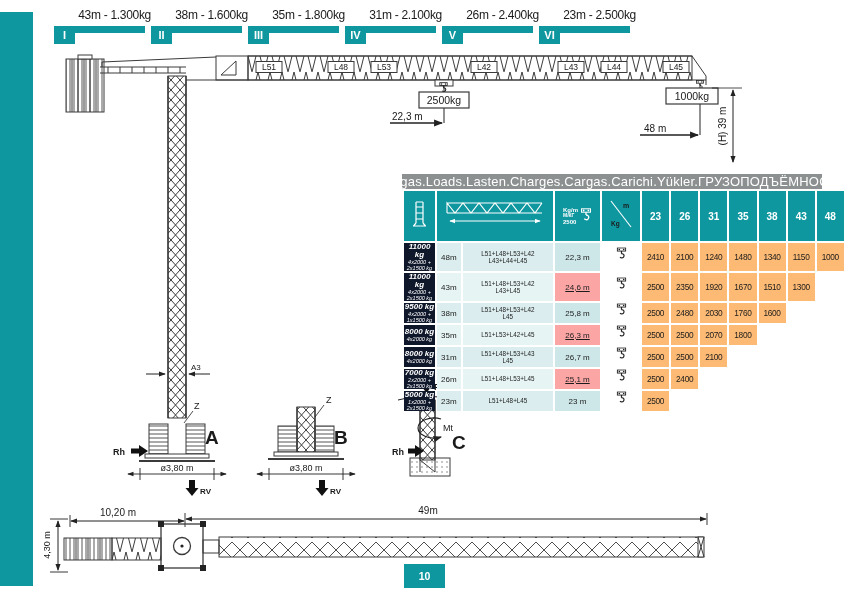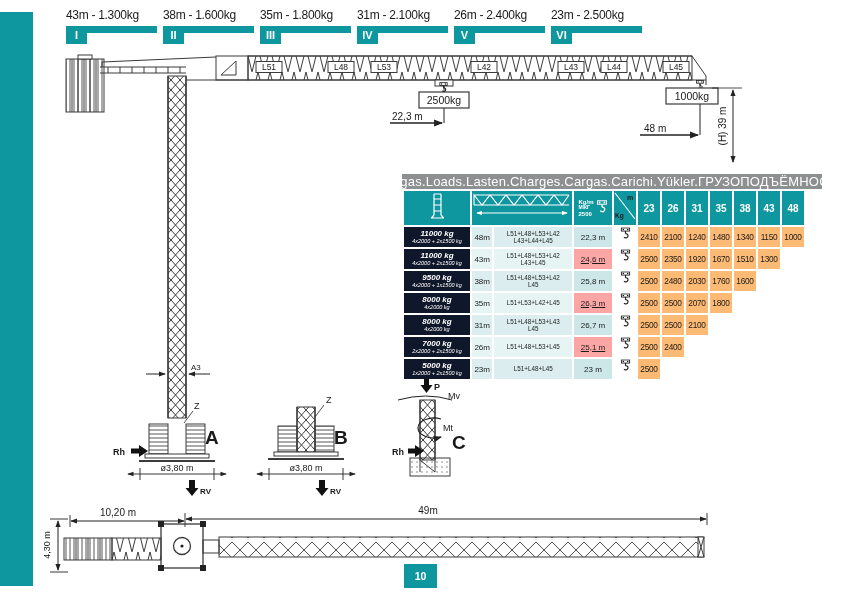--- a/index.html
+++ b/index.html
@@ -3,34 +3,34 @@
 <meta charset="utf-8">
 <style>
   html,body{margin:0;padding:0;background:#fff;}
   .page{position:relative;width:850px;height:600px;background:#fff;overflow:hidden;
         font-family:"Liberation Sans",sans-serif;color:#1c1c1c;}
   .sidebar{position:absolute;left:0;top:12px;width:33px;height:574px;background:#0f97a0;}
   .art{position:absolute;left:0;top:0;}
   svg text{font-family:"Liberation Sans",sans-serif;fill:#1a1a1a;}
 
   
-  .cfg-row{position:absolute;left:66px;top:8px;display:flex;}
+  .cfg-row{position:absolute;left:54px;top:8px;display:flex;text-align:right;}
   .cfg-group{width:97px;}
   .cfg-label{font-size:12px;letter-spacing:-0.3px;color:#1a1a1a;margin-bottom:4px;white-space:nowrap;}
   .cfg-bar{display:flex;align-items:flex-start;margin-right:6px;}
   .cfg-box{width:21px;height:18px;background:#0f97a0;color:#fff;font-size:11px;font-weight:bold;
            display:flex;align-items:center;justify-content:center;flex:none;}
   .cfg-strip{height:7px;background:#0f97a0;flex:1;}
 
   
   .loadtable{position:absolute;left:402px;top:174px;width:420px;}
   .lt-title{height:15px;background:#8c9091;color:#fff;font-size:13px;display:flex;align-items:center;
             justify-content:center;white-space:nowrap;letter-spacing:.2px;}
   table.lt{border-collapse:separate;border-spacing:2px;}
-  .lt th{background:#0f97a0;height:33px;padding:0;vertical-align:middle;text-align:center;margin-left:29px;}
+  .lt th{background:#0f97a0;height:33px;padding:8px;vertical-align:middle;text-align:center;margin-left:29px;}
   .lt th.num{width:22px;color:#fff;font-size:10px;font-weight:bold;}
   .lt td{padding:0;height:17px;text-align:center;vertical-align:middle;}
   td.cap{width:66px;background:#0f172a;color:#fff;line-height:1;font-style:italic;}
   .cap1{font-size:8px;font-weight:bold;}
   .cap2{font-size:5.5px;margin-top:1px;}
   td.len{width:20px;font-size:8px;}
   td.cfg{width:76px;font-size:6.3px;line-height:1.15;}
   td.rad{width:38px;font-size:8px;}
   td.hk{width:20px;background:#fff;color:#222;}
   td.val{width:22px;background:#fdba74;font-size:8.3px;letter-spacing:-0.3px;}
@@ -38,21 +38,21 @@
   tr.odd td.len,tr.odd td.cfg{background:#dbedee;}
   tr.even td.len,tr.even td.cfg{background:#e7f4f4;}
   tr.odd td.rad{background:#cde7e9;}
   tr.even td.rad{background:#fca5a5;text-decoration:underline;}
   .h3wrap{display:flex;align-items:center;justify-content:center;gap:2px;}
   .h3txt{color:#fff;line-height:1.1;text-align:left;}
   .h3a{font-size:6px;font-weight:bold;}
   .h3b{font-size:5px;}
   .h3c{font-size:6px;font-weight:bold;}
 
-  .pagenum{position:absolute;left:404px;top:564px;width:33px;height:24px;background:#0f97a0;color:#fff;
+  .pagenum{position:absolute;left:404px;top:564px;width:41px;height:24px;background:#0f97a0;color:#fff;
            font-size:10.5px;font-weight:bold;display:flex;align-items:center;justify-content:center;}
 </style>
 </head>
 <body>
 
 <div class="page">
 
   <svg width="0" height="0" style="position:absolute" aria-hidden="true">
     <defs>
       <marker id="ah" viewBox="0 0 8 6" refX="7" refY="3" markerWidth="7" markerHeight="6" orient="auto-start-reverse">

